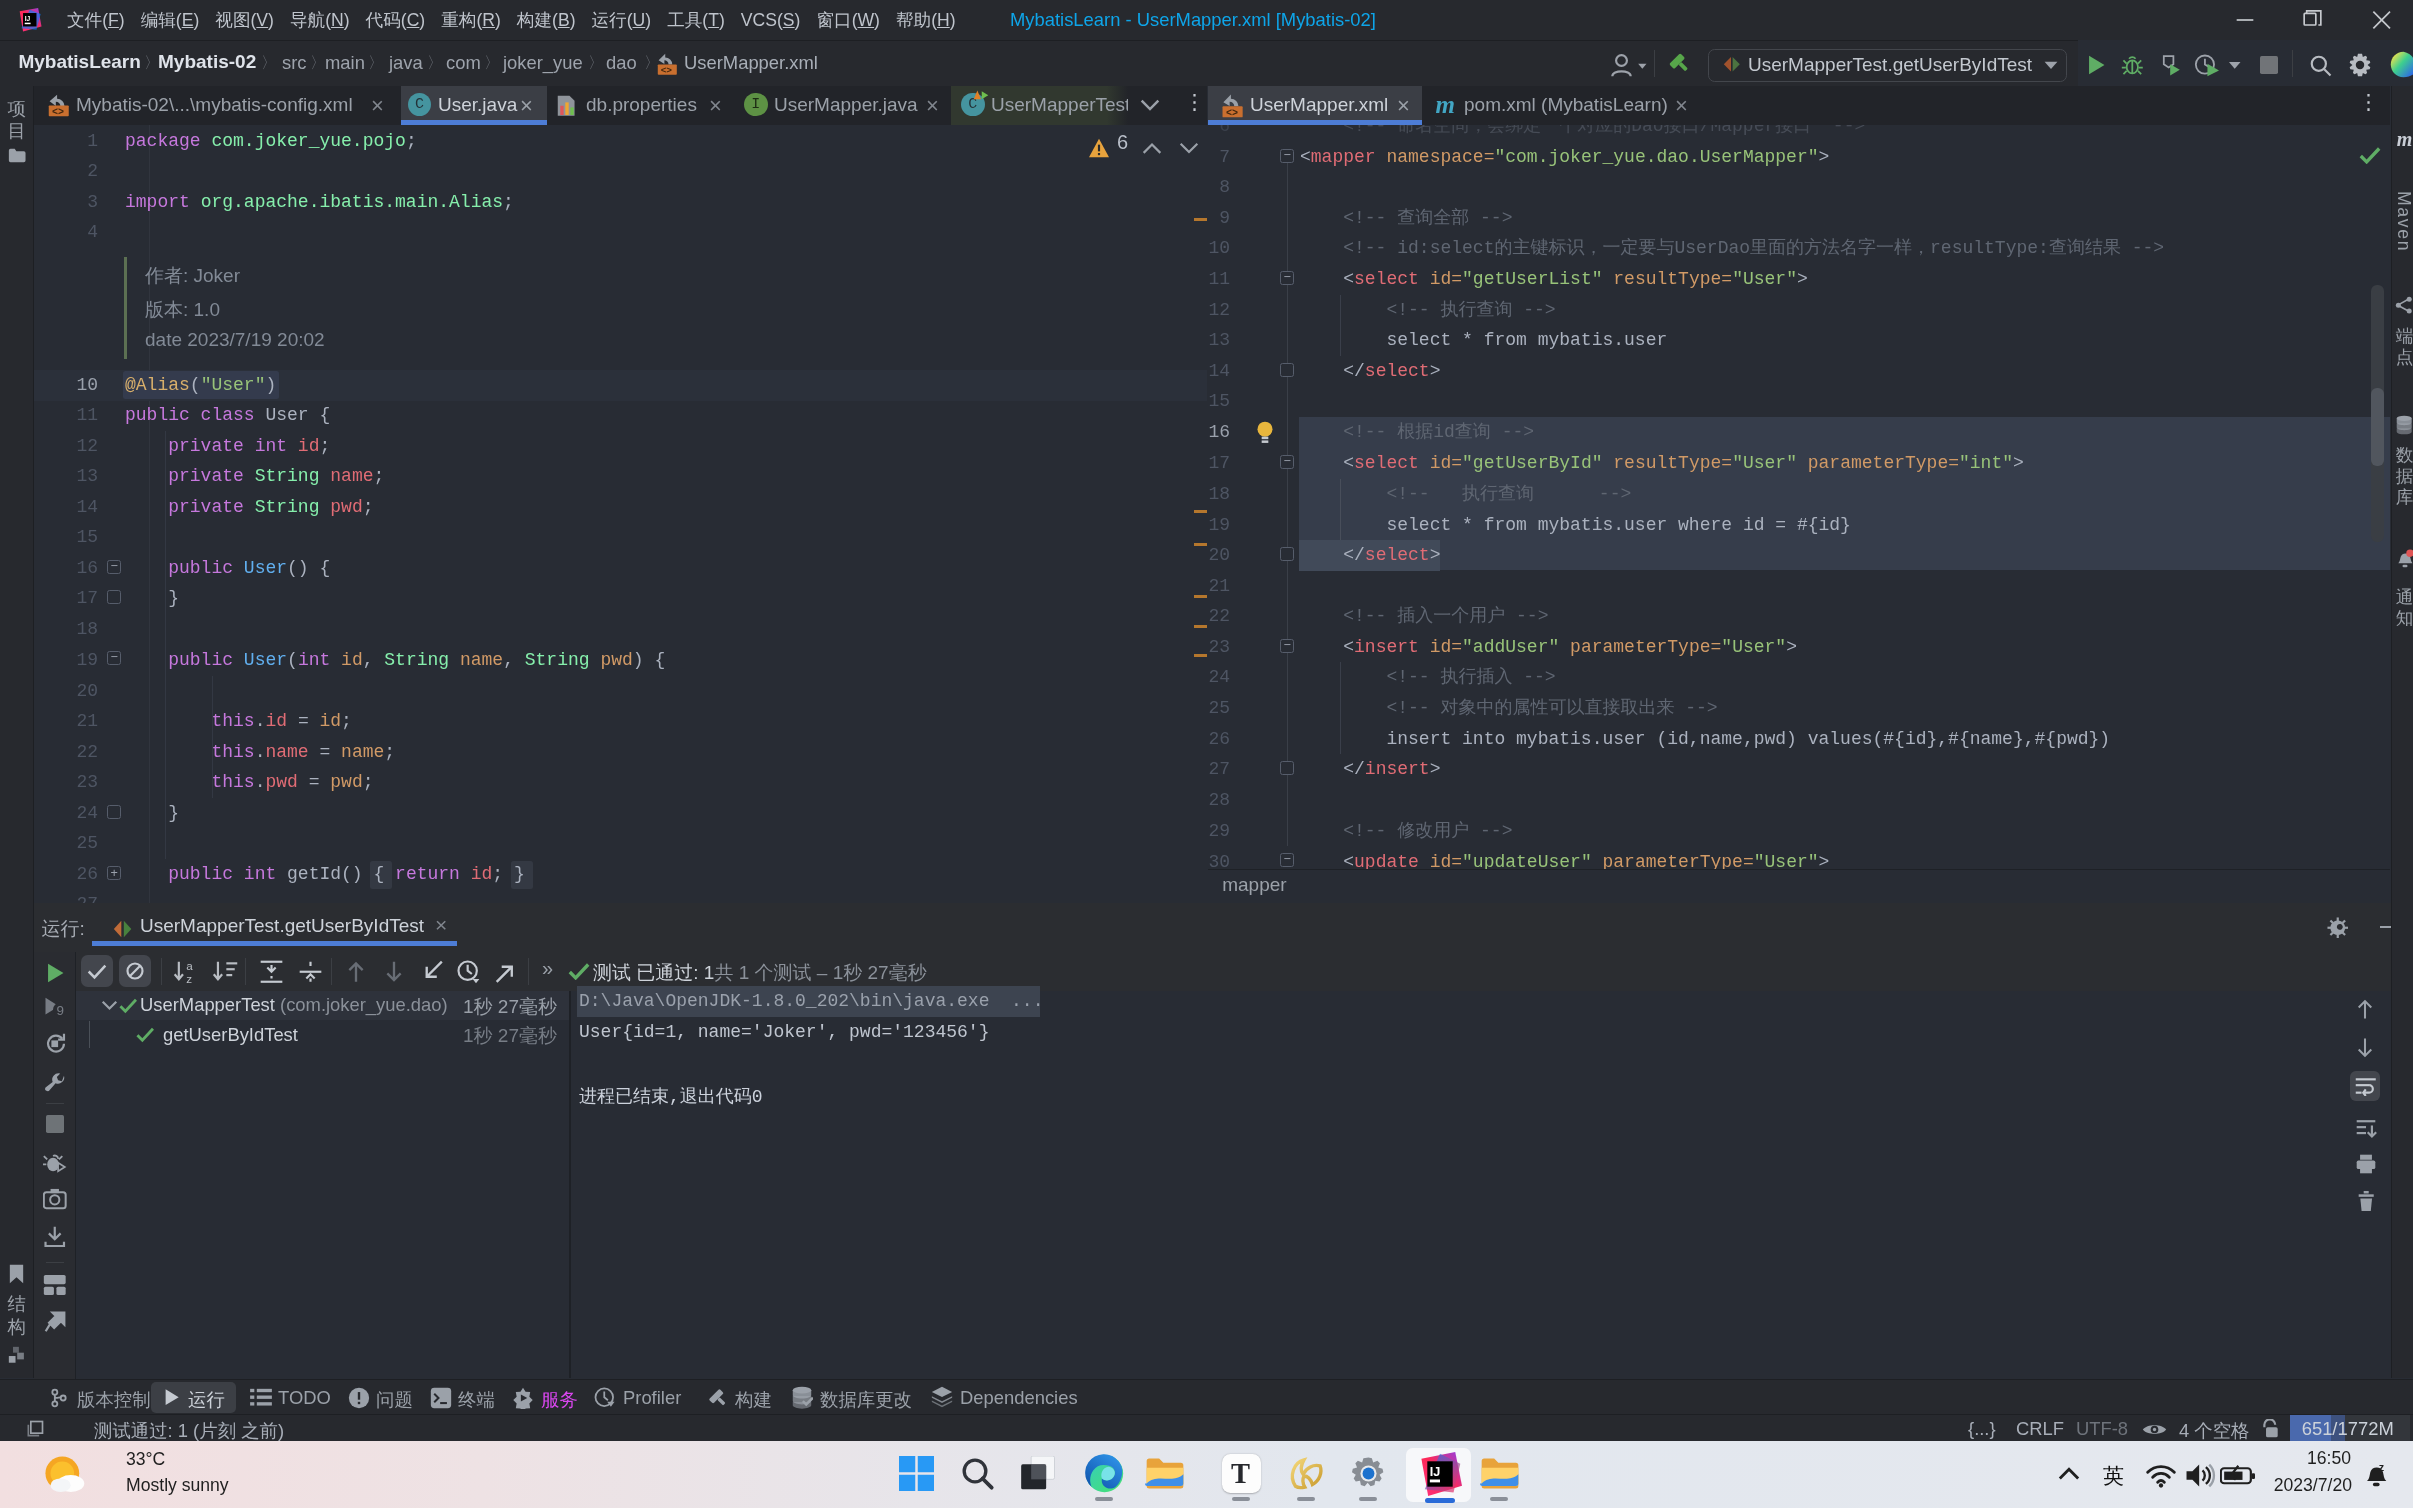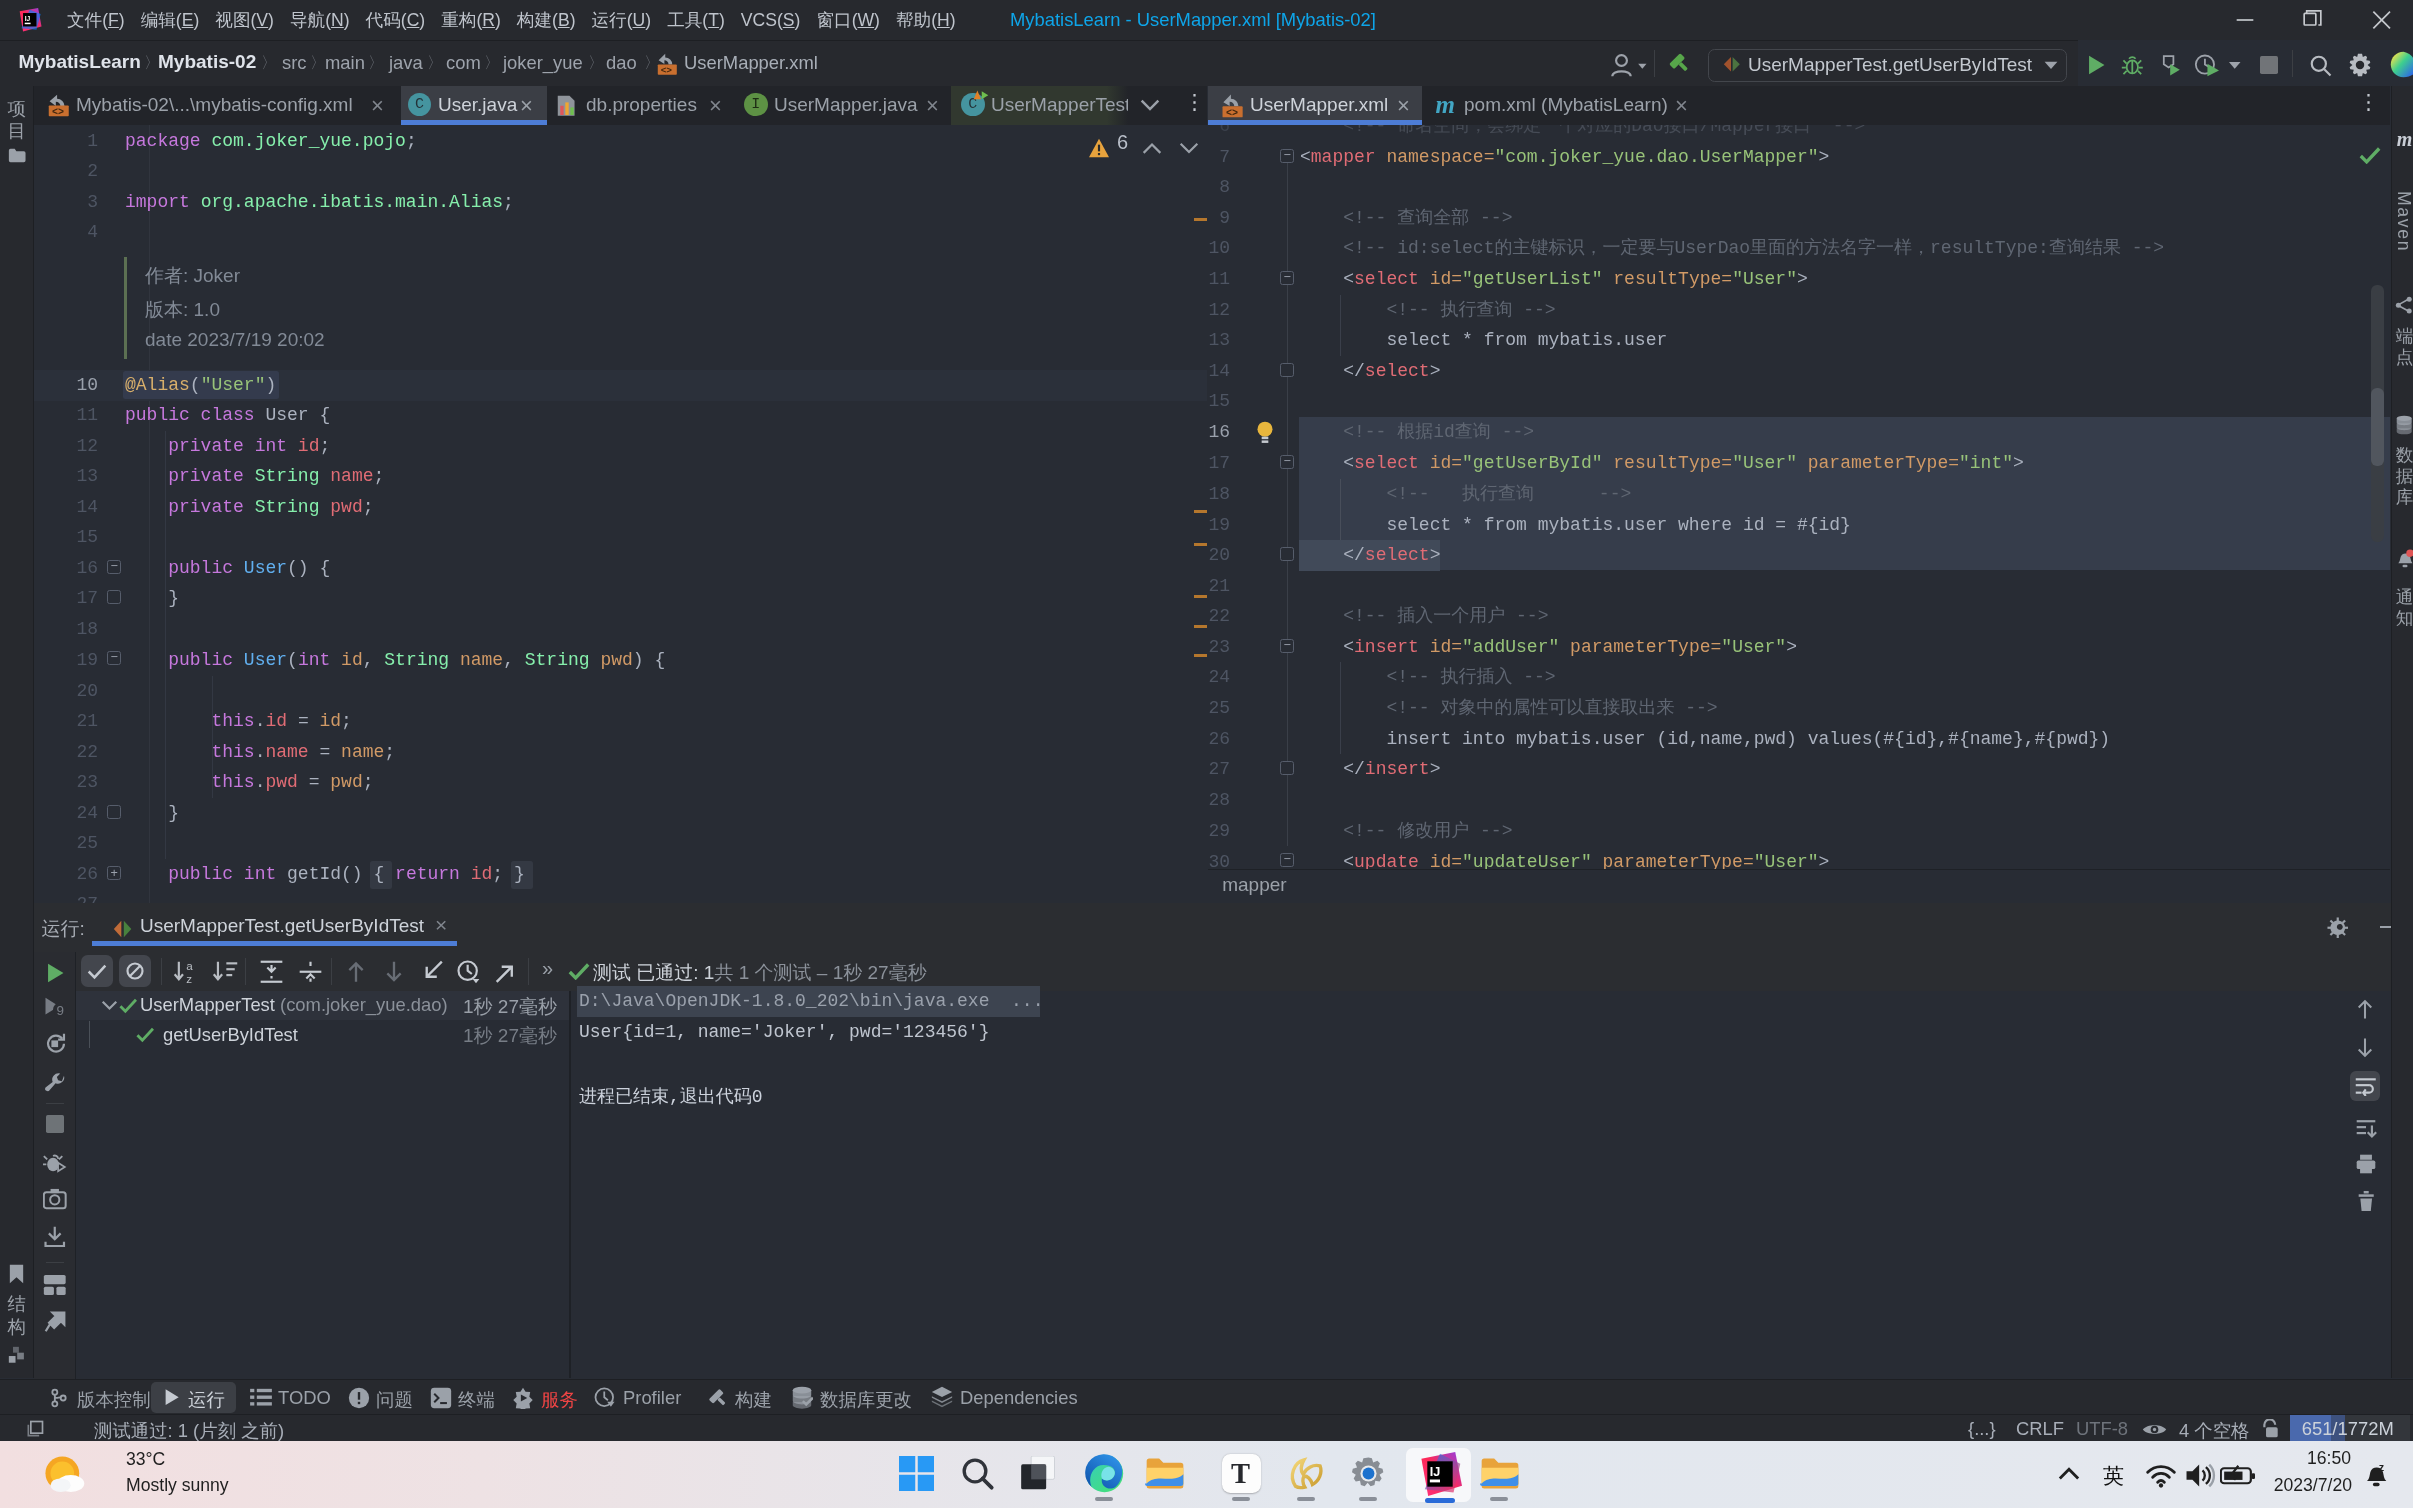--- a/index.html
+++ b/index.html
@@ -693,21 +693,21 @@
     <svg class="abs" style="left:430px;top:6.7px" width="22" height="22" viewBox="0 0 26 26">
         <rect x="1" y="1" width="24" height="24" rx="4" fill="#9ba1a9"></rect>
         <path d="M5 8 l5 5 -5 5" stroke="#27292e" stroke-width="2.4" fill="none"></path>
         <line x1="12" y1="19" x2="20" y2="19" stroke="#27292e" stroke-width="2.4"></line>
       </svg>
     <div class="abs" style="left:458px;top:6.7px;color:#9ba1a9;font-size:18.4px;">终端</div>
     <svg class="abs" style="left:512px;top:6.7px" width="22" height="22" viewBox="0 0 26 26">
         <path d="M13 1 l3 4.5 5.5 0.5 -1 5.5 4 4 -4 4 1 5.5 -5.5 0.5 -3 4.5 -3-4.5 -5.5-0.5 1-5.5 -4-4 4-4 -1-5.5 5.5-0.5 z" fill="#9ba1a9"></path>
         <path d="M10.5 9 L18 13 L10.5 17 z" fill="#27292e"></path>
       </svg>
-    <div class="abs" style="left:541px;top:6.7px;color:#ef4444;font-size:18.4px;">服务</div>
+    <div class="abs" style="left:541px;top:6.7px;color:#d946ef;font-size:18.4px;">服务</div>
     <svg class="abs" style="left:594px;top:6.7px" width="22" height="22" viewBox="0 0 30 30">
         <circle cx="14" cy="14" r="12" stroke="#9ba1a9" stroke-width="2.4" fill="none"></circle>
         <path d="M14 6 v8 l5 4" stroke="#9ba1a9" stroke-width="2.4" fill="none"></path>
         <path d="M18 20 h10 l-5 7 z" fill="#9ba1a9"></path>
       </svg>
     <div class="abs" style="left:623px;top:6.7px;color:#9ba1a9;font-size:18.4px;">Profiler</div>
     <svg class="abs" style="left:706px;top:5.9px" width="22" height="22" viewBox="0 0 32 32">
         <g transform="rotate(-45 16 16)">
           <rect x="5" y="10" width="22" height="9" rx="2" fill="#9ba1a9"></rect>
           <rect x="13.5" y="19" width="5" height="12" rx="1.5" fill="#9ba1a9"></rect>

